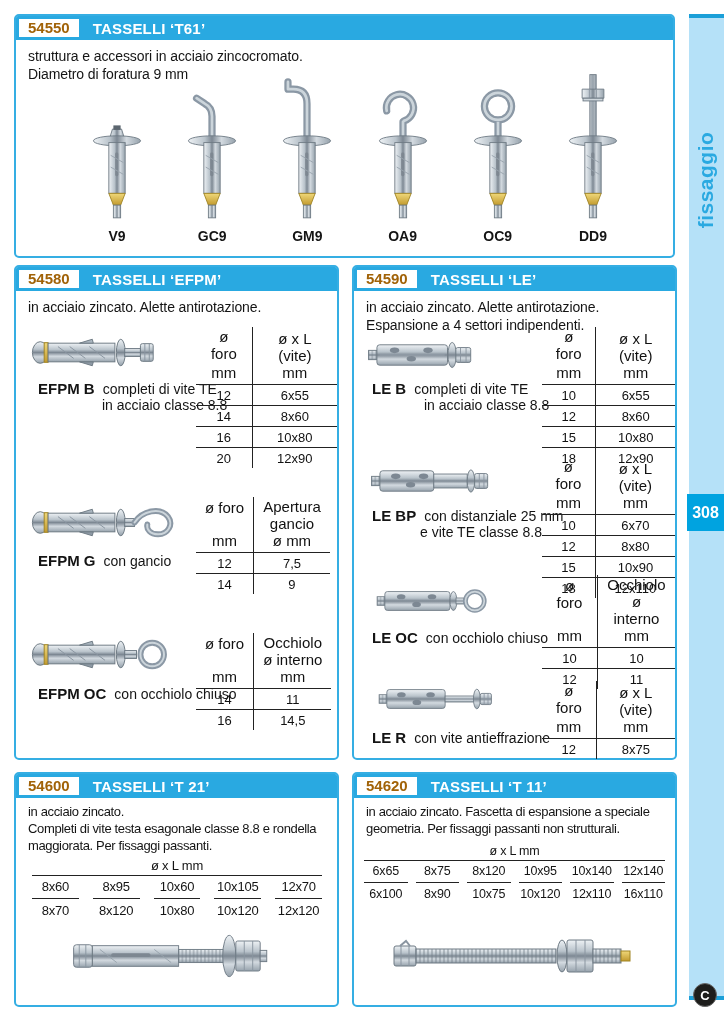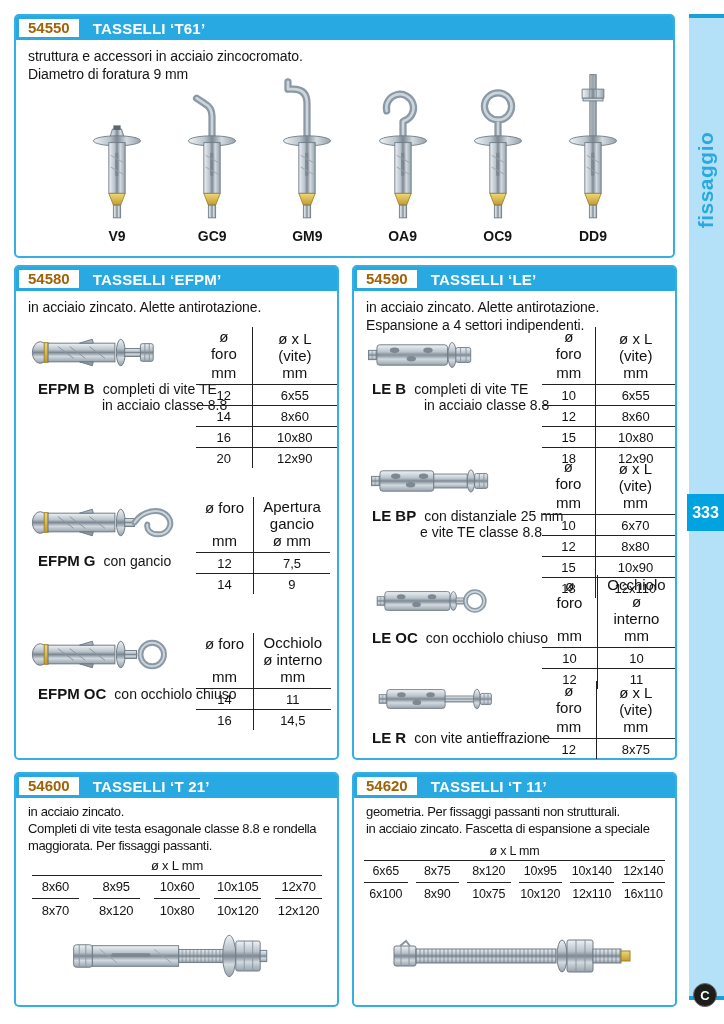--- a/index.html
+++ b/index.html
@@ -577,22 +577,22 @@
       </svg>
     </div>
   </div>
 
   <div class="sec sec-t11">
     <div class="sec-head">
       <span class="code">54620</span>
       <span class="sec-title">TASSELLI ‘T 11’</span>
     </div>
     <div class="intro tight" style="top:30px">
+      <div>in acciaio zincato. Fascetta di espansione a speciale</div>
       <div>geometria. Per fissaggi passanti non strutturali.</div>
-      <div>in acciaio zincato. Fascetta di espansione a speciale</div>
     </div>
     <div class="sizes" style="left:10px;top:70px;width:301px;grid-template-columns:repeat(6,1fr);column-gap:8px;font-size:12.5px;">
       <div class="stitle">ø x L mm</div>
       <div class="r1">6x65</div>
       <div class="r1">8x75</div>
       <div class="r1">8x120</div>
       <div class="r1">10x95</div>
       <div class="r1">10x140</div>
       <div class="r1">12x140</div>
       <div class="r2">6x100</div>
@@ -616,16 +616,16 @@
         <line x1="195" y1="14" x2="195" y2="46" stroke="#8a95a0"></line>
         <rect x="203" y="23" width="28" height="14" fill="url(#gmH)" stroke="#6e7a84"></rect>
         <rect x="203" y="23" width="28" height="14" fill="url(#thr)" opacity="0.7"></rect>
         <rect x="231" y="25" width="9" height="10" fill="url(#gold)" stroke="#a08422"></rect>
       </svg>
     </div>
   </div>
 
   <div class="sidebar"></div>
   <div class="side-label">fissaggio</div>
-  <div class="page-badge">333</div>
+  <div class="page-badge">308</div>
   <div class="corner-logo">C</div>
 
 </div>
 
 </body></html>

